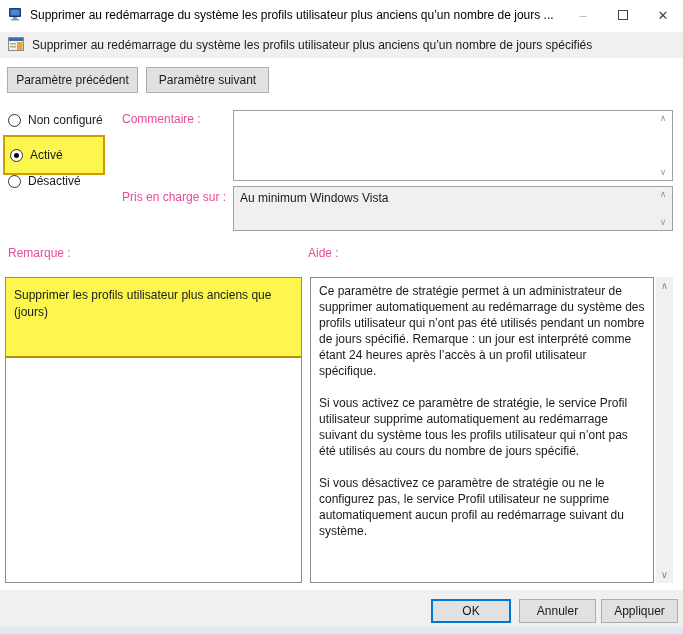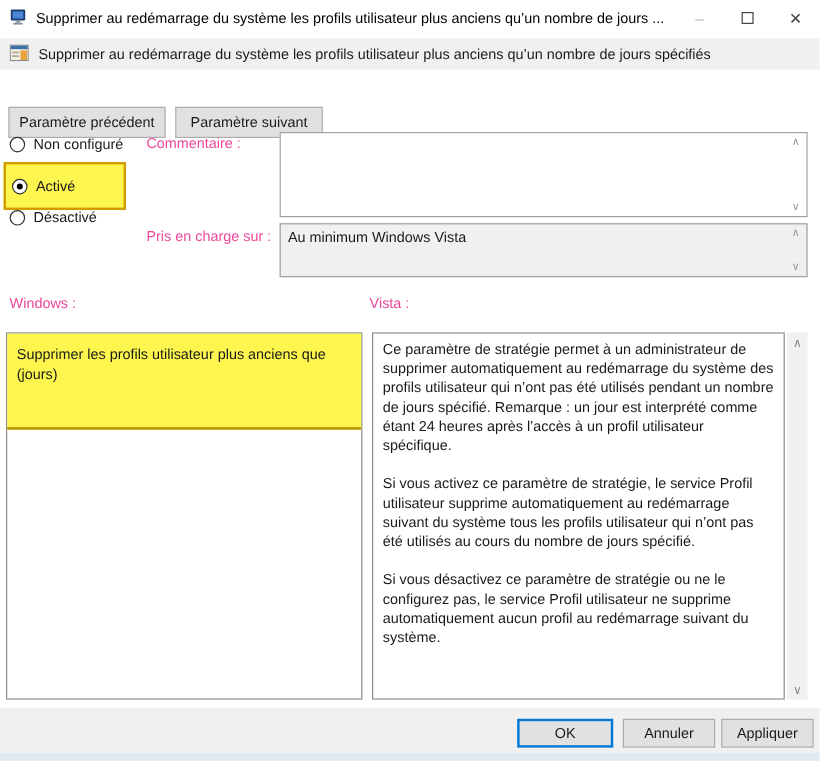--- a/index.html
+++ b/index.html
@@ -26,21 +26,21 @@
   
   .policy-header { left:0; top:32px; width:683px; height:26px; background:#f0f0f0; display:flex; align-items:center; }
   .policy-header .ph-icon { margin-left:8px; margin-right:8px; }
   .policy-header .ph-text { font-size:12px; color:#1a1a1a; }
 
   
   .btn {
     background:#e1e1e1; border:1px solid #adadad; font-family:"Liberation Sans",sans-serif;
     font-size:12px; color:#1a1a1a; cursor:default;
   }
-  .nav-btn { height:26px;margin-top:22px; }
+  .nav-btn { height:26px; }
   #btn-prev { left:7px; top:67px; width:131px; }
   #btn-next { left:146px; top:67px; width:123px; }
 
   
   .radio-row { display:flex; align-items:center; gap:7px; height:16px; }
   #radio-notconf { left:8px; top:112px; }
   #radio-enabled-wrap { left:3px; top:135px; width:102px; height:40px;
       background:#fcf64e; border:2px solid #cf9d00; display:flex; align-items:center; padding-left:5px; }
   #radio-disabled { left:8px; top:173px; }
   .radio-circle { width:13px; height:13px; border:1px solid #333; border-radius:50%; background:#fff; position:relative; flex:0 0 auto; }
@@ -152,22 +152,22 @@
   <span class="corner-arrow down">∨</span>
 </div>
 
 <span class="abs field-label" id="label-supported">Pris en charge sur :</span>
 <div class="abs scrollbox" id="supported-box">
   <span>Au minimum Windows Vista</span>
   <span class="corner-arrow up">∧</span>
   <span class="corner-arrow down">∨</span>
 </div>
 
-<span class="abs field-label" id="label-options">Windows :</span>
-<span class="abs field-label" id="label-help">Vista :</span>
+<span class="abs field-label" id="label-options">Remarque :</span>
+<span class="abs field-label" id="label-help">Aide :</span>
 
 <div class="abs" id="options-panel">
   <div id="options-highlight">
     <div class="setting-text">Supprimer les profils utilisateur plus anciens que</div>
     <div class="setting-text">(jours)</div>
   </div>
 </div>
 
 <div class="abs" id="help-box">
   <p>Ce paramètre de stratégie permet à un administrateur de supprimer automatiquement au redémarrage du système des profils utilisateur qui n’ont pas été utilisés pendant un nombre de jours spécifié. Remarque : un jour est interprété comme étant 24 heures après l’accès à un profil utilisateur spécifique.</p>

